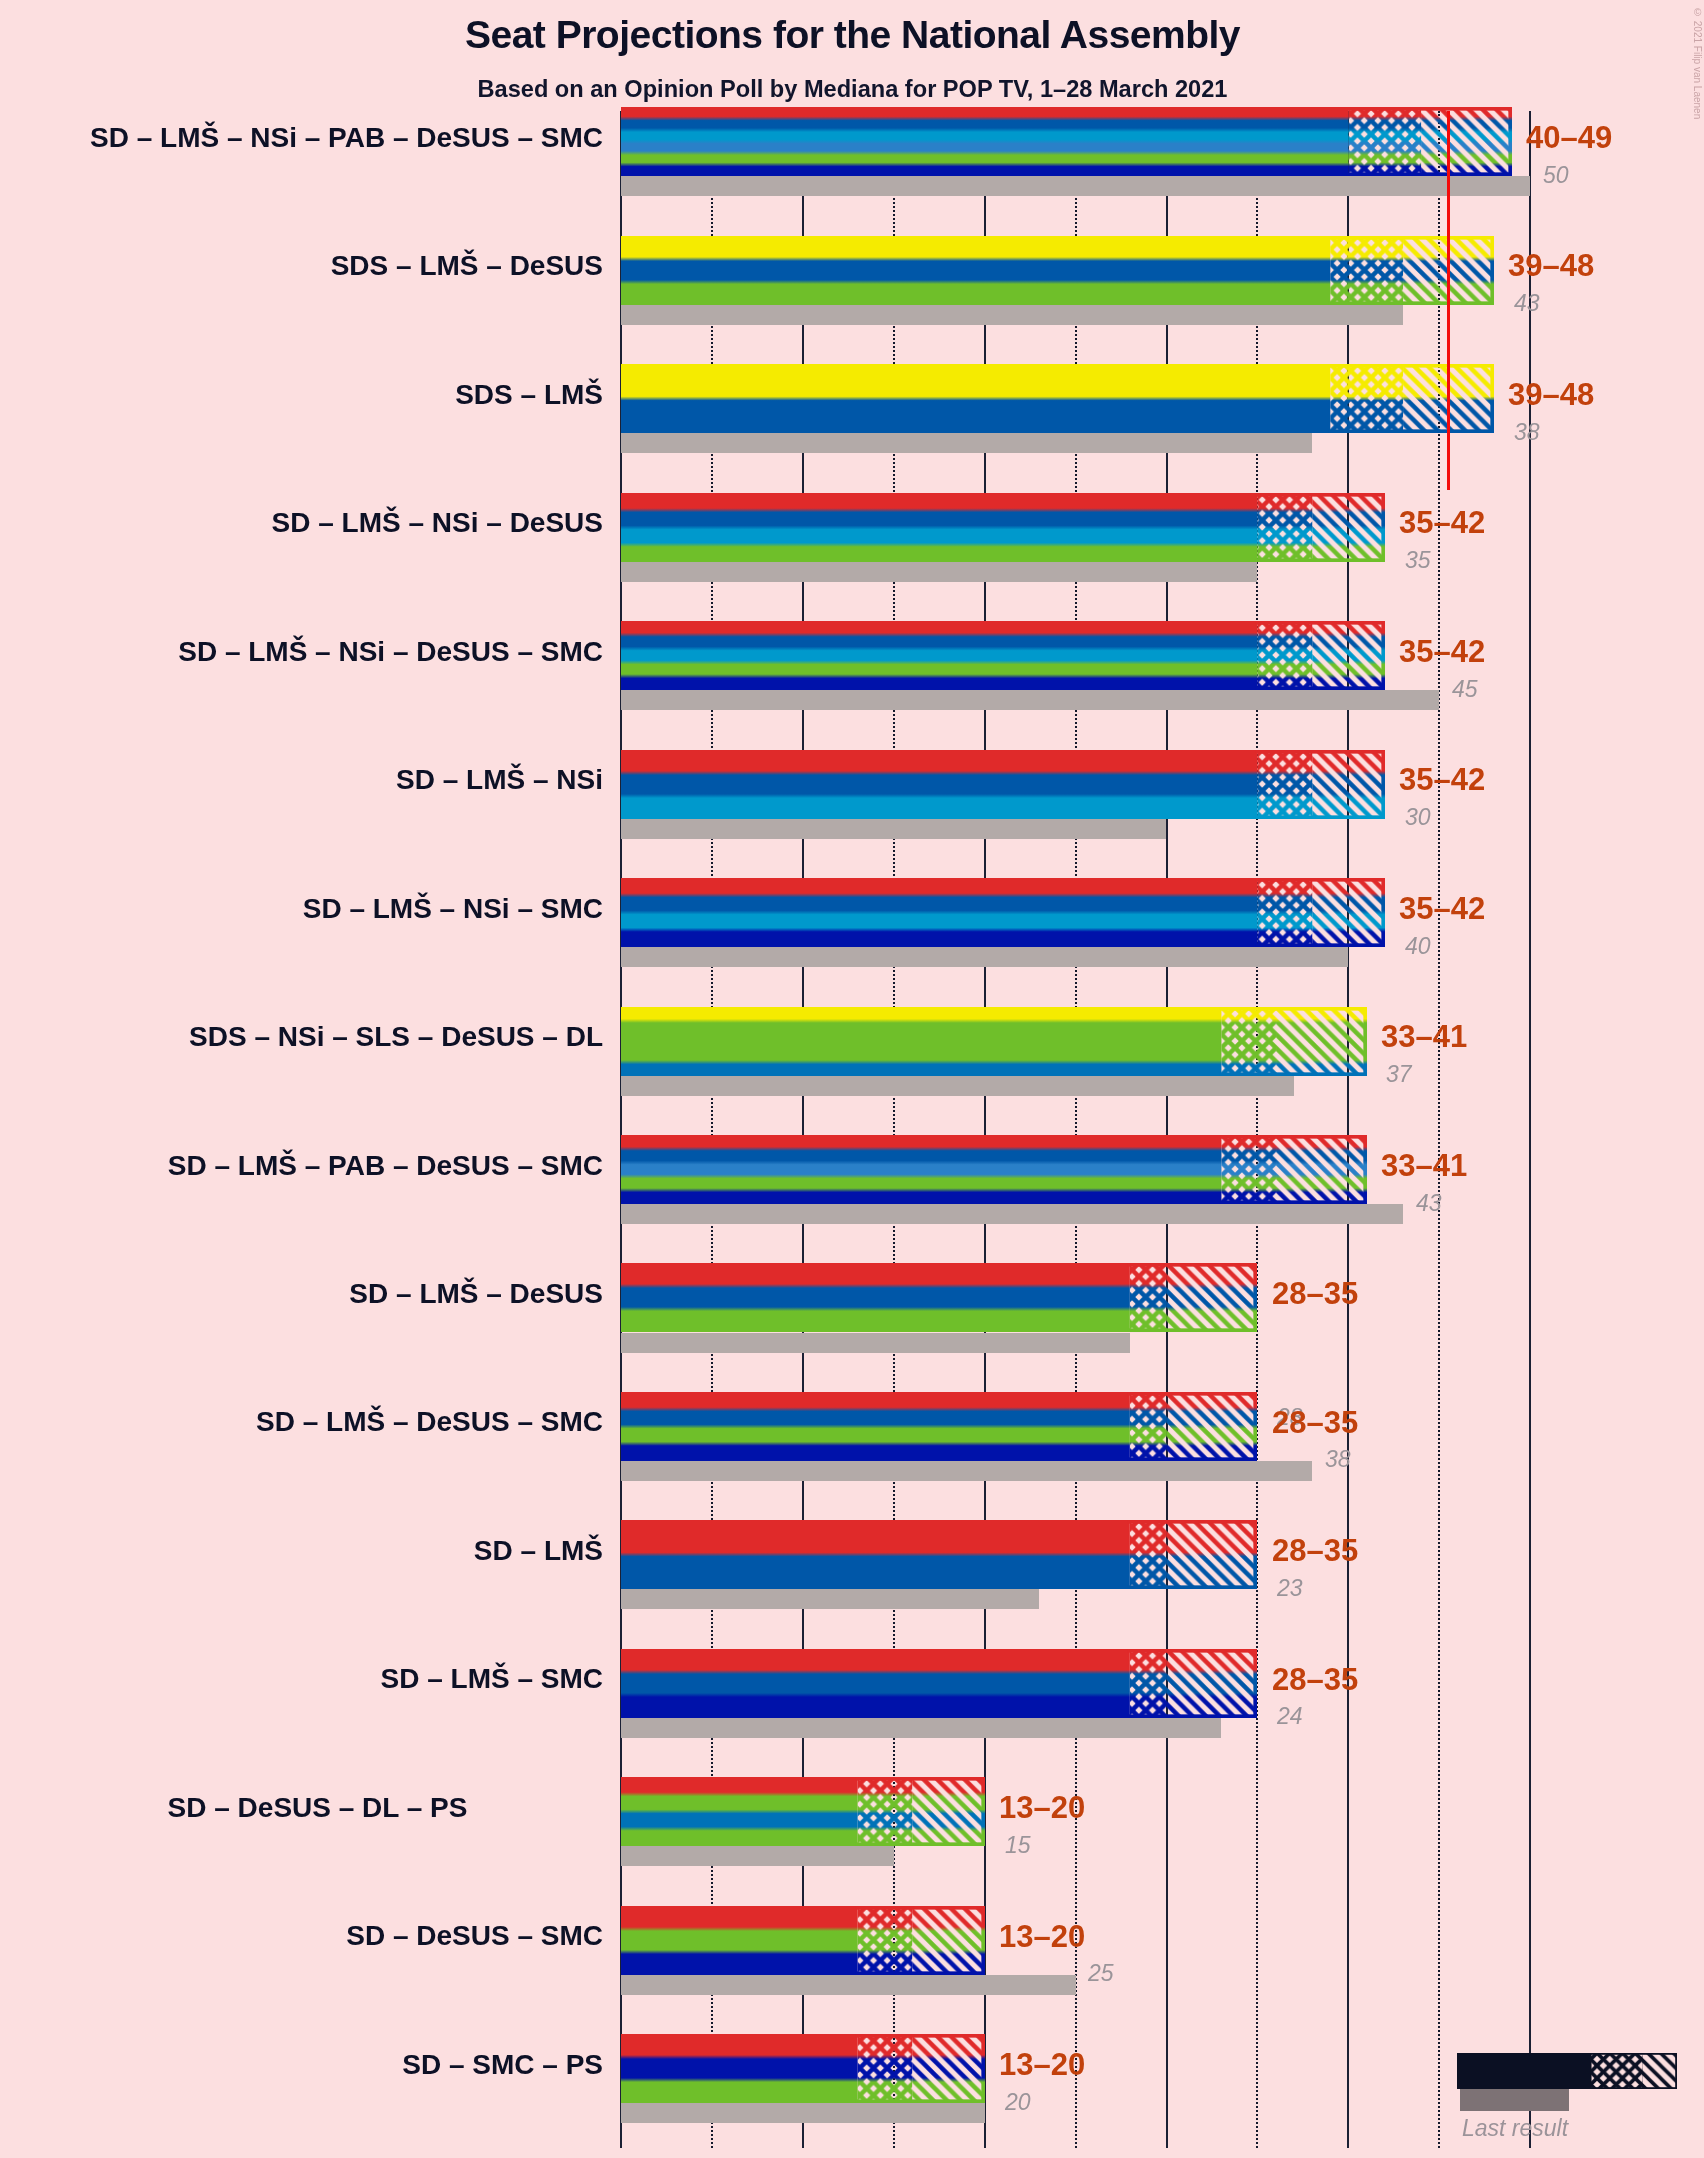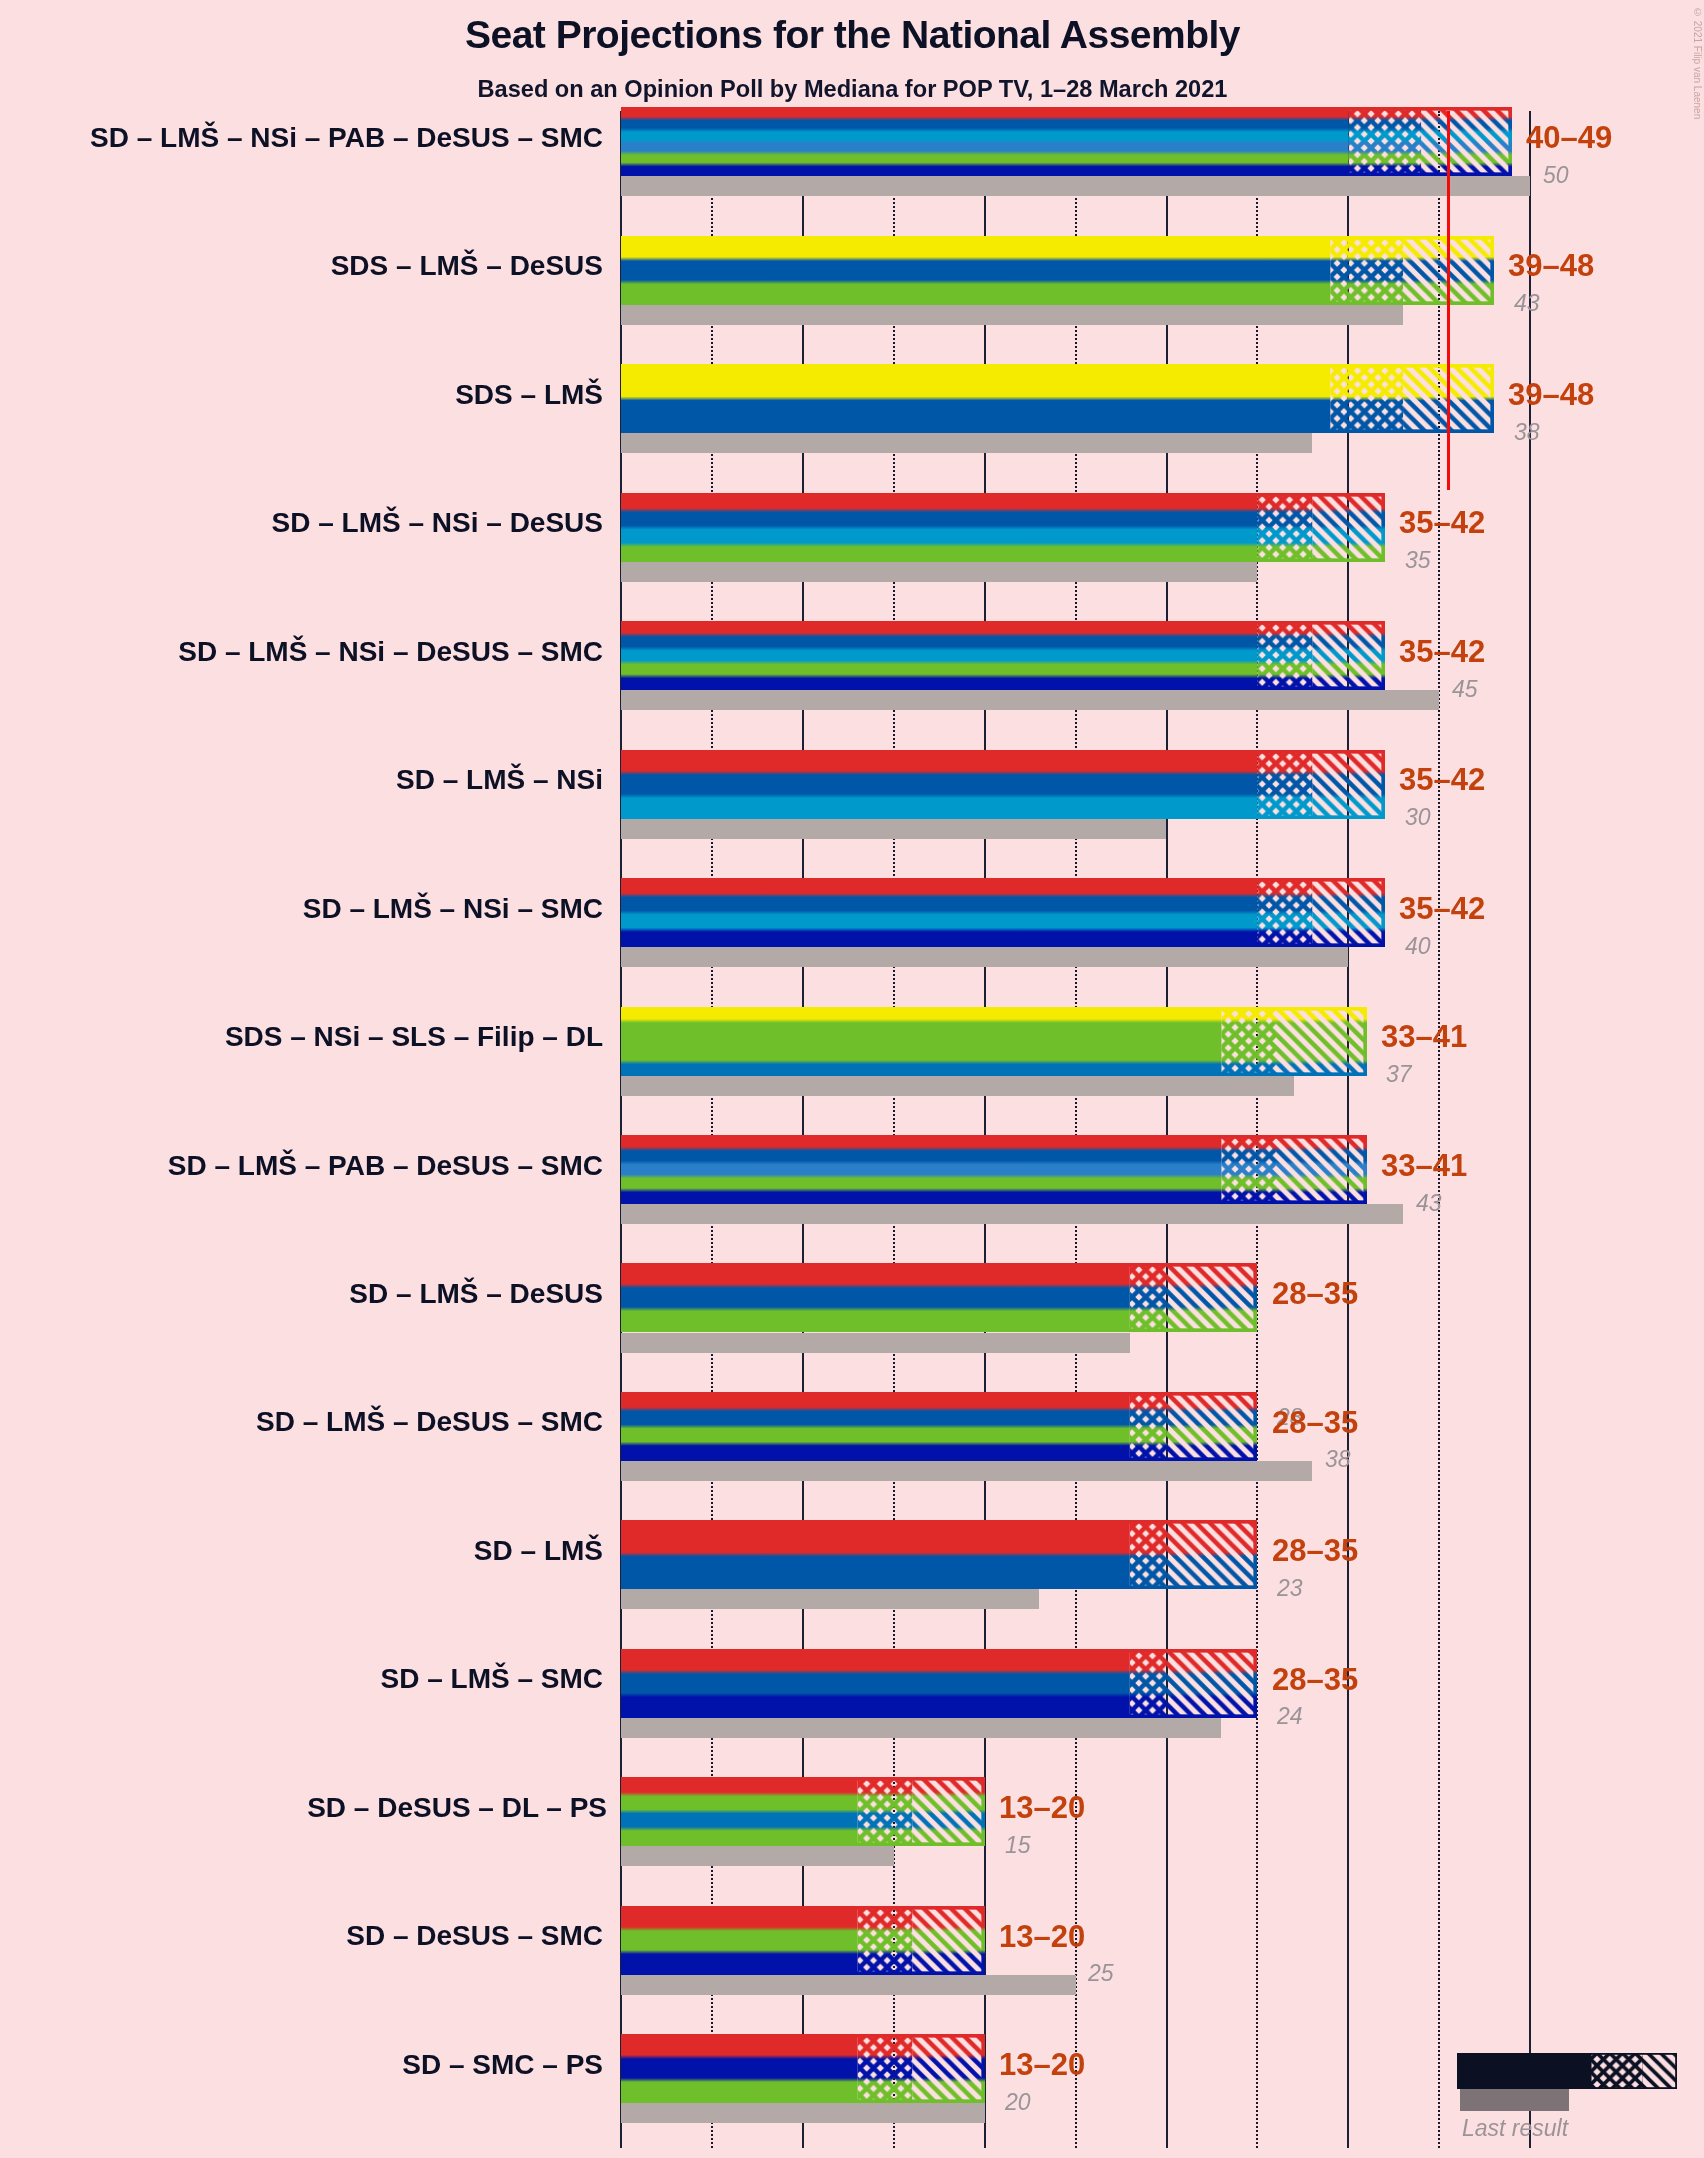--- a/index.html
+++ b/index.html
@@ -339,21 +339,21 @@
         <rect x="0" y="0" width="700" height="76" fill="url(#g6)"></rect>
         <rect x="700" y="0" width="60" height="76" fill="url(#g6)" mask="url(#mx6)"></rect>
         <rect x="760" y="0" width="80" height="76" fill="url(#g6)" mask="url(#md6)"></rect>
         <rect x="698" y="0" width="142" height="4" fill="#e02a2a"></rect>
         <rect x="698" y="72" width="142" height="4" fill="#0012aa"></rect>
         <rect x="836" y="0" width="4" height="76" fill="url(#g6)"></rect>
       </svg>
       <div class="lastbar" style="left: 621px; top: 947px; width: 727px; height: 20px;"></div>
       <div class="ci-label" style="left: 1399px; top: 891px;">35–42</div>
       <div class="last-label" style="left: 1405px; top: 933px;">40</div>
-      <div class="rowlabel" style="left: 0px; width: 603px; top: 1021px;">SDS – NSi – SLS – Filip – DL</div>
+      <div class="rowlabel" style="left: 0px; width: 603px; top: 1021px;">SDS – NSi – SLS – DeSUS – DL</div>
       <svg class="mainbar" viewBox="0 0 820 76" preserveAspectRatio="none" style="left: 621px; top: 1007px; width: 746px; height: 69px;">
         <defs>
           <linearGradient id="g7" x1="0" y1="0" x2="0" y2="1">
             <stop offset="3%" stop-color="#f5eb00"></stop>
             <stop offset="17%" stop-color="#f5eb00"></stop>
             <stop offset="23%" stop-color="#6fbf2a"></stop>
             <stop offset="37%" stop-color="#6fbf2a"></stop>
             <stop offset="43%" stop-color="#6fbf2a"></stop>
             <stop offset="57%" stop-color="#6fbf2a"></stop>
             <stop offset="63%" stop-color="#6fbf2a"></stop>
@@ -569,21 +569,21 @@
         <rect x="0" y="0" width="560" height="76" fill="url(#g12)"></rect>
         <rect x="560" y="0" width="40" height="76" fill="url(#g12)" mask="url(#mx12)"></rect>
         <rect x="600" y="0" width="100" height="76" fill="url(#g12)" mask="url(#md12)"></rect>
         <rect x="558" y="0" width="142" height="4" fill="#e02a2a"></rect>
         <rect x="558" y="72" width="142" height="4" fill="#0012aa"></rect>
         <rect x="696" y="0" width="4" height="76" fill="url(#g12)"></rect>
       </svg>
       <div class="lastbar" style="left: 621px; top: 1718px; width: 600px; height: 20px;"></div>
       <div class="ci-label" style="left: 1272px; top: 1662px;">28–35</div>
       <div class="last-label" style="left: 1277px; top: 1703px;">24</div>
-      <div class="rowlabel" style="left: 4px; width: 603px; top: 1792px;">SD – DeSUS – DL – PS</div>
+      <div class="rowlabel" style="left: 16px; width: 603px; top: 1792px; text-align: center;">SD – DeSUS – DL – PS</div>
       <svg class="mainbar" viewBox="0 0 400 76" preserveAspectRatio="none" style="left: 621px; top: 1777px; width: 364px; height: 69px;">
         <defs>
           <linearGradient id="g13" x1="0" y1="0" x2="0" y2="1">
             <stop offset="3%" stop-color="#e02a2a"></stop>
             <stop offset="22%" stop-color="#e02a2a"></stop>
             <stop offset="28%" stop-color="#6fbf2a"></stop>
             <stop offset="47%" stop-color="#6fbf2a"></stop>
             <stop offset="53%" stop-color="#0072b8"></stop>
             <stop offset="72%" stop-color="#0072b8"></stop>
             <stop offset="78%" stop-color="#6fbf2a"></stop>

